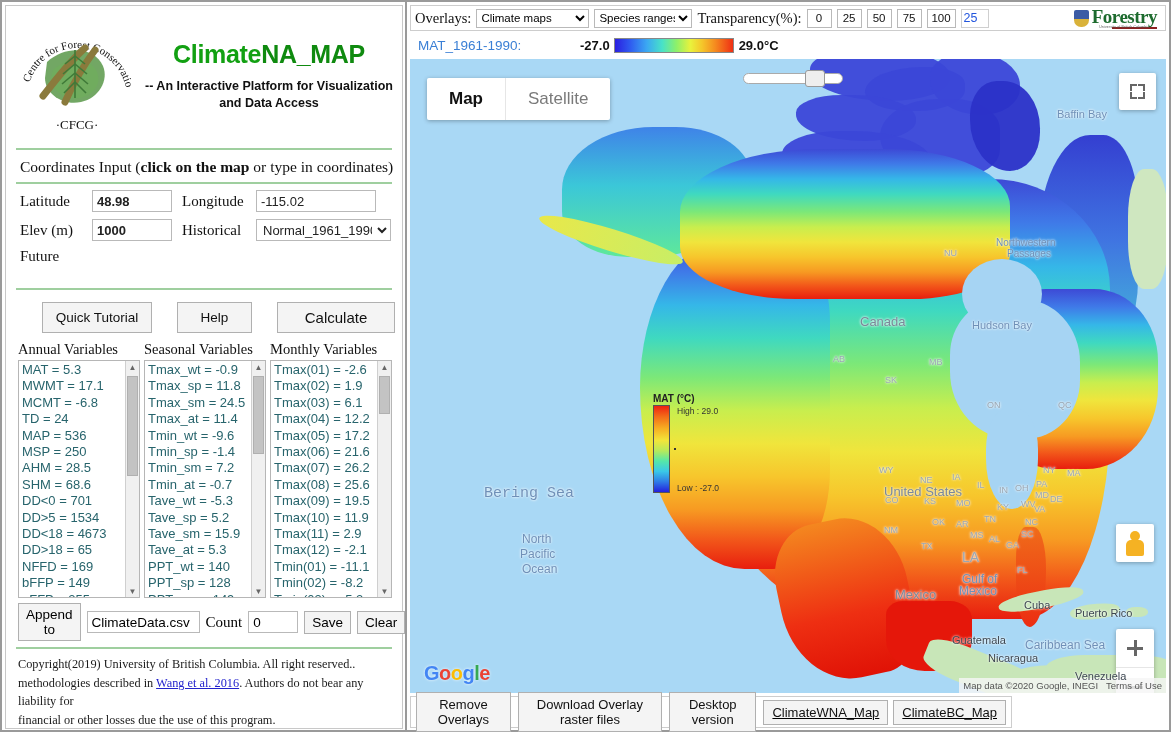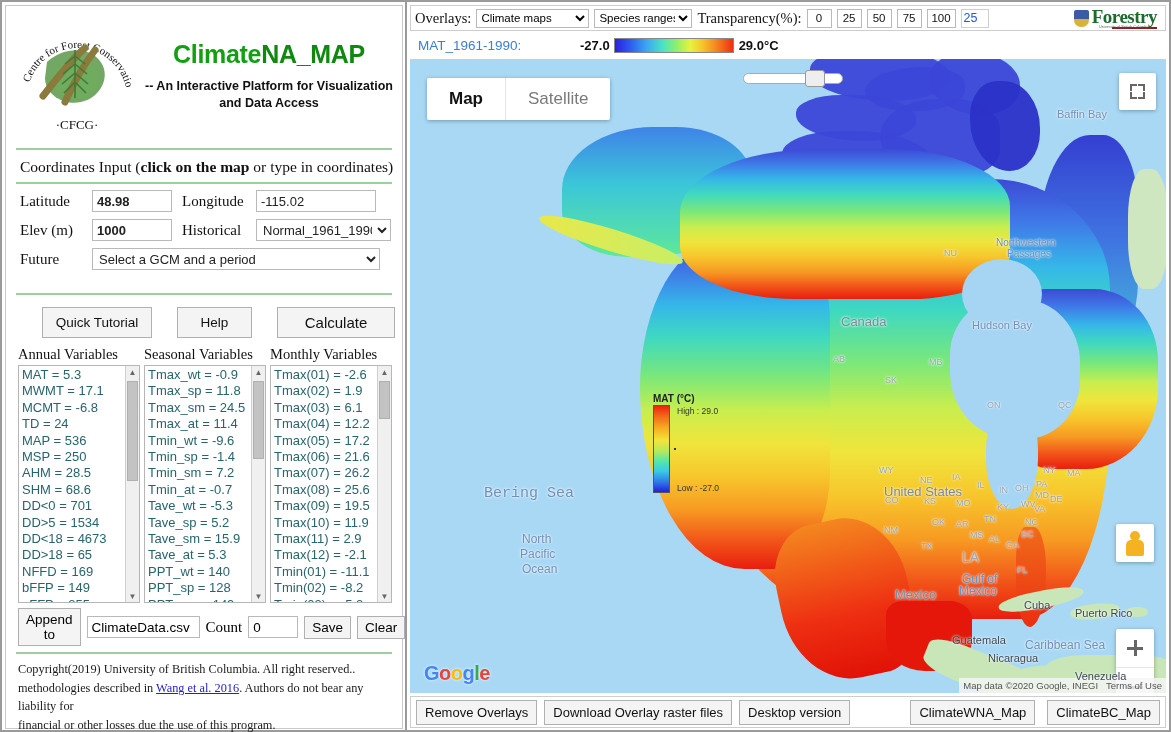--- a/index.html
+++ b/index.html
@@ -584,38 +584,38 @@
     font-size: 9.5px;
     color: #555;
     padding: 0 4px;
     gap: 8px;
   }
 
   
   #bottombar {
     position: absolute;
     left: 3px; top: 694px;
-    width: 756px; height: 32px;
+    width: 602px; height: 32px;
     border: 1px solid #cdcdcd;
     background: #fff;
     display: flex;
     align-items: center;
     padding: 0 5px;
     gap: 7px;
   }
   #bottombar button {
     font-family: "Liberation Sans", sans-serif;
     font-size: 13px;
     background: #f4f4f4;
     border: 1px solid #b0b0b0;
     color: #111;
     padding: 4px 8px;
     cursor: pointer;
   }
-  .bb-right { margin-left: auto; display: flex; gap: 12px; }
+  .bb-right { margin-left: auto; display: flex; gap: 5px; text-decoration: underline; }
 </style>
 </head>
 <body>
 
 <div id="app">
 
   <div id="left-panel">
     <div id="left-inner">
 
       <div class="hdr">
@@ -670,23 +670,20 @@
         <div class="frow">
           <span class="flabel">Elev (m)</span>
           <input class="tbox elev" value="1000" style="">
           <span class="flabel2">Historical</span>
           <select class="sel hist">
             <option>Normal_1961_1990</option>
           </select>
         </div>
         <div class="frow">
           <span class="flabel">Future</span>
-          <select class="sel future">
-            <option>Select a GCM and a period</option>
-          </select>
         </div>
       </div>
 
       <hr class="hr-green">
 
       <div class="btnrow">
         <button class="btn btn-tut">Quick Tutorial</button>
         <button class="btn btn-help">Help</button>
         <button class="btn btn-calc">Calculate</button>
       </div>
@@ -929,21 +926,21 @@
       </div>
 
       <div id="attrib">
         <span>Map data ©2020 Google, INEGI</span>
         <span>Terms of Use</span>
       </div>
     <div class="maplabel lbl-water" style="left: 647px; top: 49px; font-size: 11px;">Baffin Bay</div>
         <div class="maplabel lbl-water" style="left: 586px; top: 178px; font-size: 10px;">Northwestern</div>
         <div class="maplabel lbl-water" style="left: 597px; top: 189px; font-size: 10px;">Passages</div>
         <div class="maplabel lbl-state" style="left: 534px; top: 189px; font-size: 9px;">NU</div>
-        <div class="maplabel lbl-country" style="left: 431px; top: 255px; font-size: 13px;">Canada</div>
+        <div class="maplabel lbl-country" style="left: 450px; top: 255px; font-size: 13px;">Canada</div>
         <div class="maplabel lbl-water" style="left: 562px; top: 260px; font-size: 11px;">Hudson Bay</div>
         <div class="maplabel lbl-state" style="left: 423px; top: 295px; font-size: 9px;">AB</div>
         <div class="maplabel lbl-state" style="left: 519px; top: 298px; font-size: 9px;">MB</div>
         <div class="maplabel lbl-state" style="left: 475px; top: 316px; font-size: 9px;">SK</div>
         <div class="maplabel lbl-state" style="left: 711px; top: 318px; font-size: 9px; padding-left: 47px;">NL</div>
         <div class="maplabel lbl-state" style="left: 577px; top: 341px; font-size: 9px;">ON</div>
         <div class="maplabel lbl-state" style="left: 648px; top: 341px; font-size: 9px;">QC</div>
         <div class="maplabel lbl-water" style="left: 74px; top: 426px; font-size: 15px; font-family: Liberation Mono, monospace;">Bering Sea</div>
         <div class="maplabel lbl-state" style="left: 469px; top: 406px; font-size: 9px;">WY</div>
         <div class="maplabel lbl-state" style="left: 510px; top: 416px; font-size: 9px;">NE</div>

